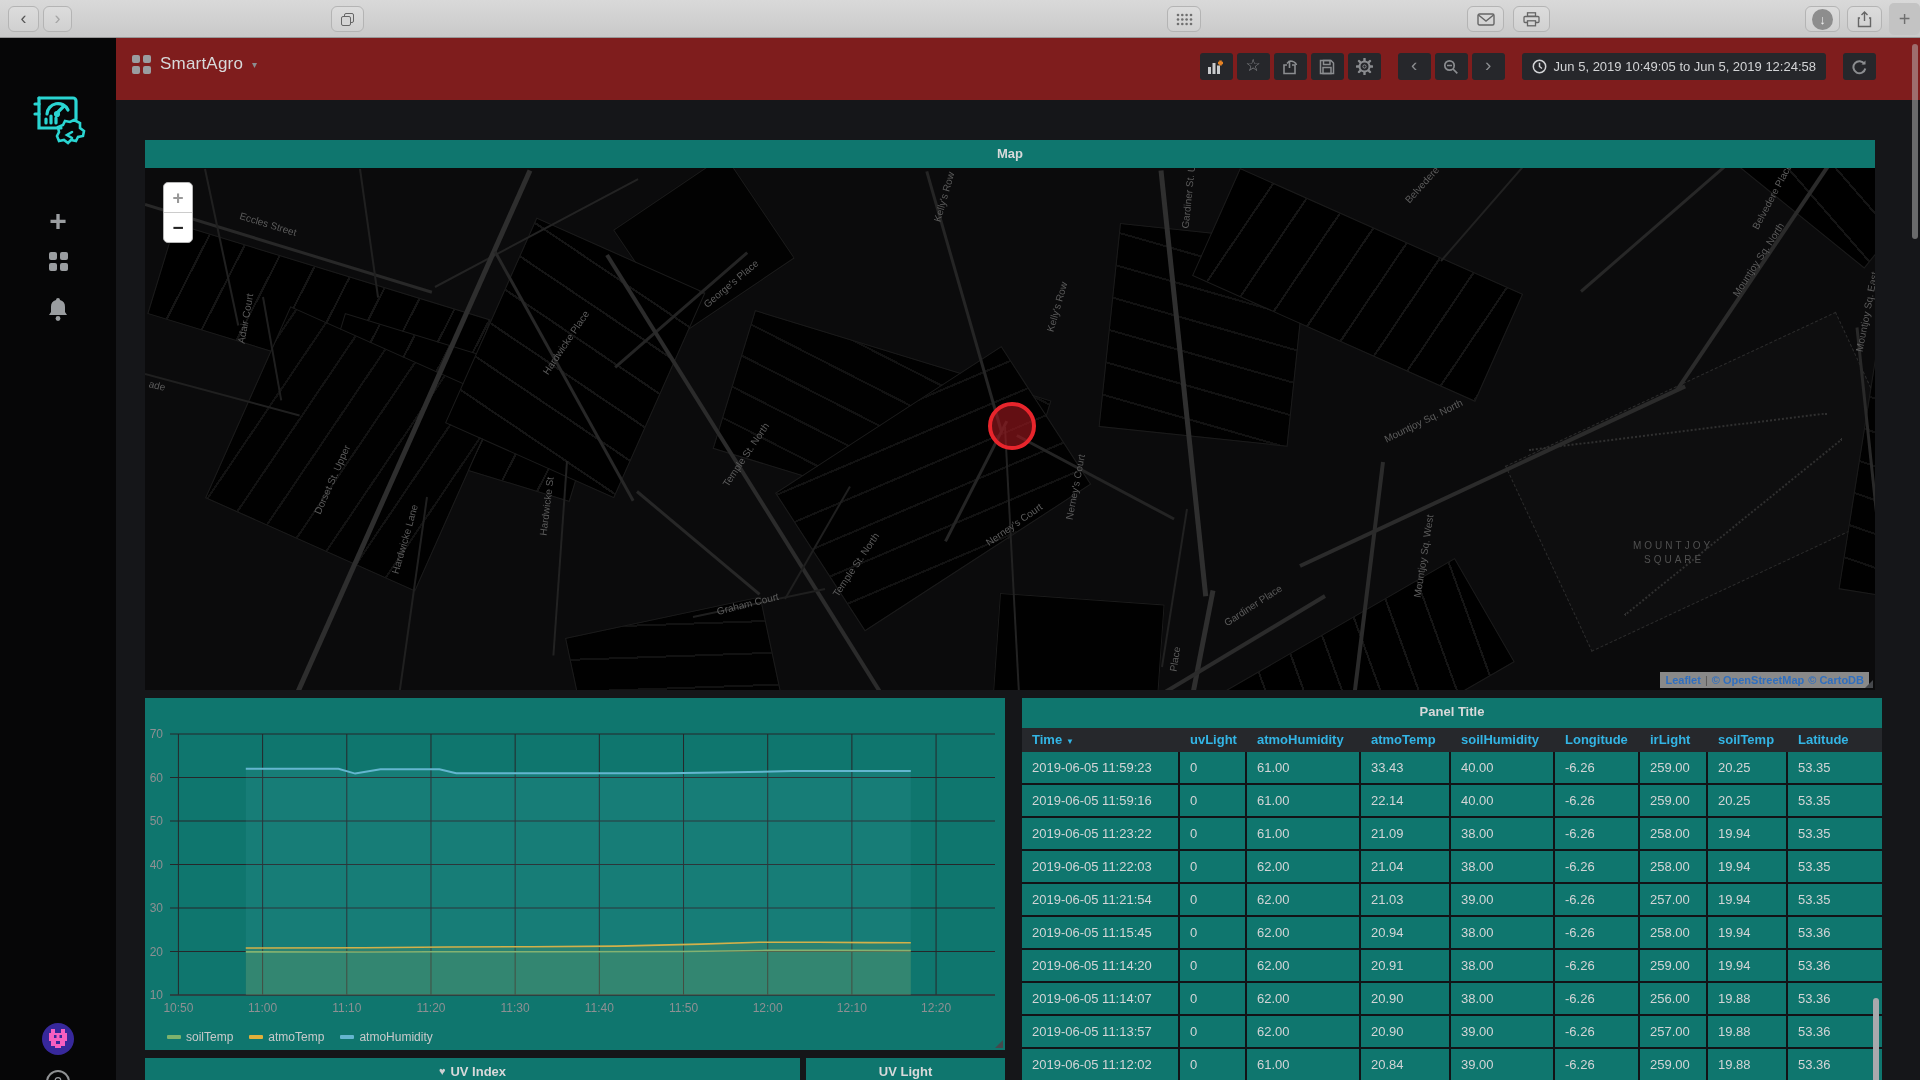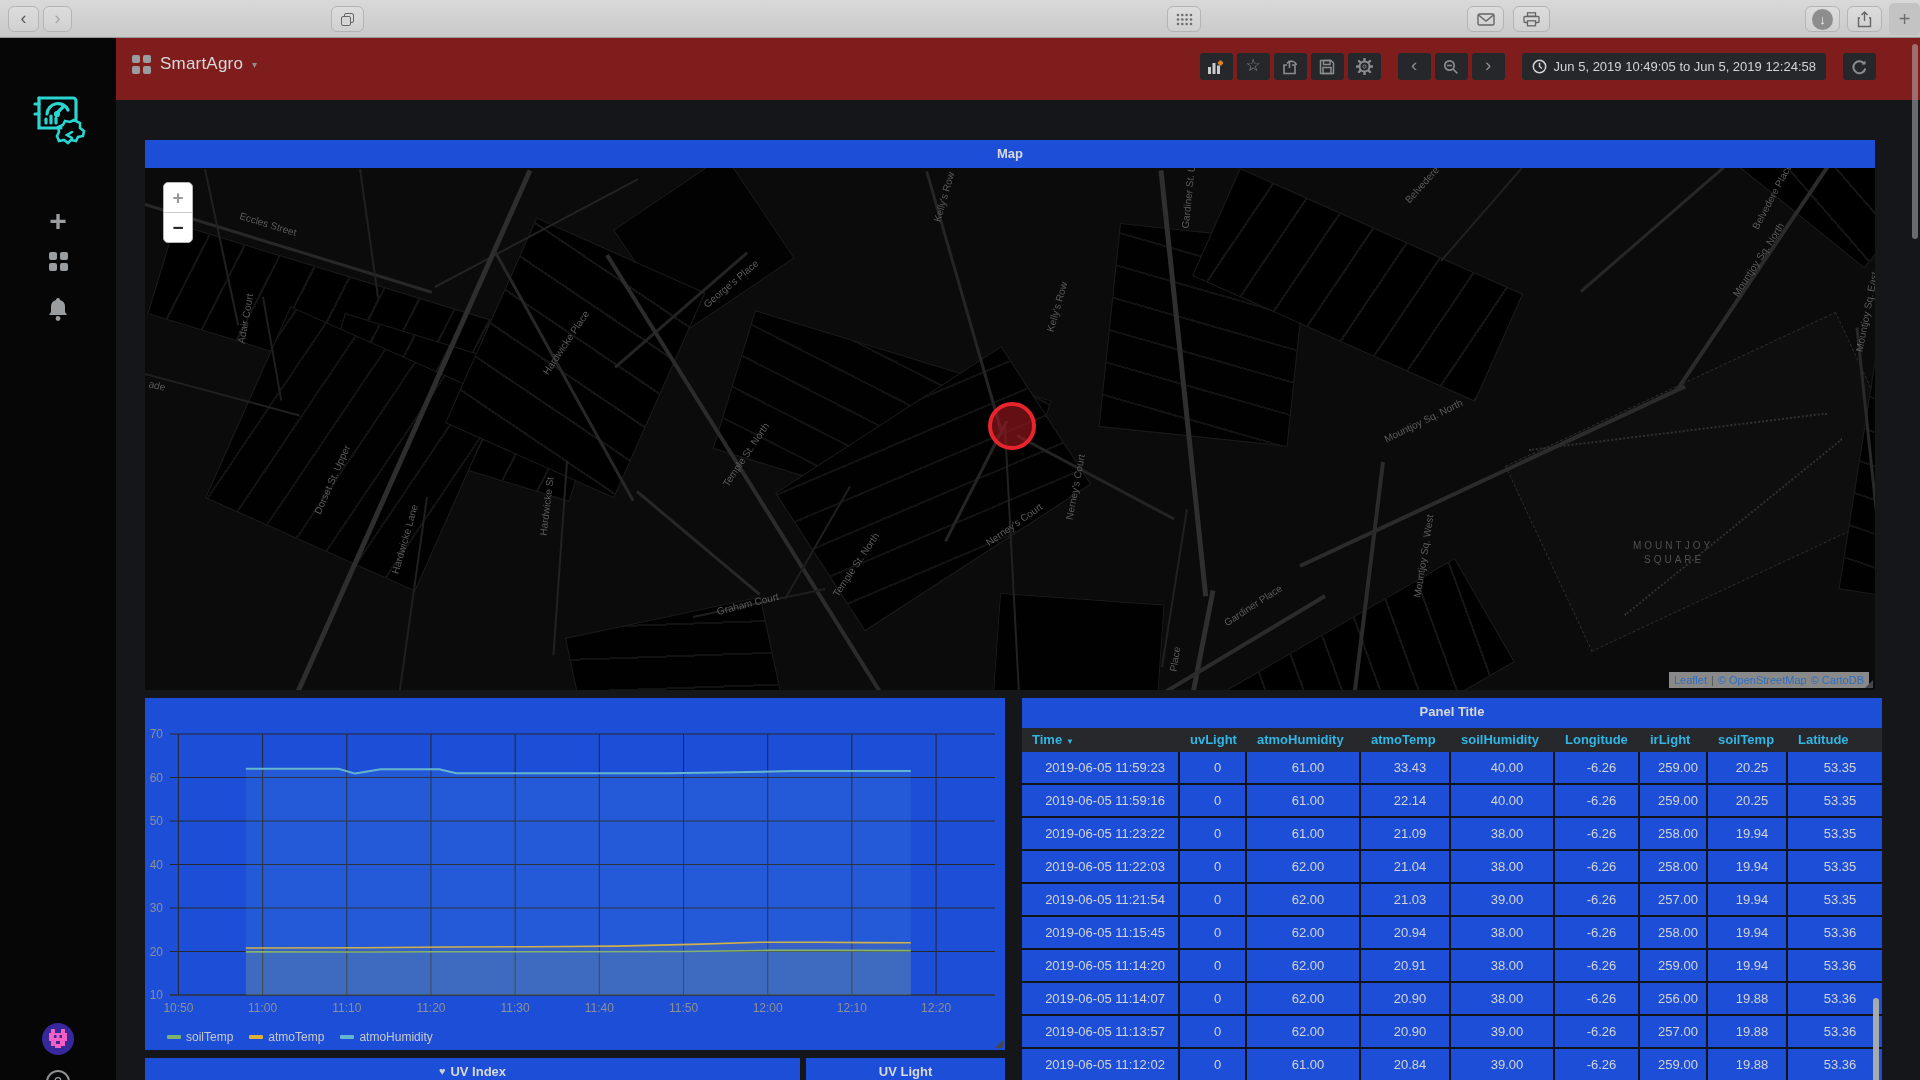--- a/index.html
+++ b/index.html
@@ -37,21 +37,21 @@
   .nav-btn { height:27px; min-width:33px; padding:0 7px; background:#26272b; border:none; border-radius:3px;
     color:#8b8d90; display:flex; align-items:center; justify-content:center; font-size:16px; cursor:pointer; }
   .nav-gap { width:9px; }
   .timebox { height:27px; padding:0 10px; background:#26272b; border-radius:3px; color:#d2d3d5;
     font-size:13px; display:flex; align-items:center; gap:7px; }
   .grid4 { display:grid; grid-template-columns:8px 8px; grid-gap:3px; }
   .grid4 i { width:8px; height:8px; background:#9a9da0; border-radius:2px; }
   .vscroll { position:absolute; right:2px; top:44px; width:6px; height:195px; background:rgba(190,190,190,.5); border-radius:3px; }
 
   
-  .panel { position:absolute; background:#1d4ed8; }
+  .panel { position:absolute; background:#0f766e; }
   .panel-title { position:absolute; left:0; top:0; width:100%; height:26px; display:flex;
     align-items:center; justify-content:center; gap:5px; color:#d8d9da; font-size:13px; font-weight:700; cursor:pointer; }
   .rsz { position:absolute; right:2px; bottom:2px; width:0; height:0;
     border-bottom:8px solid #46484c; border-left:8px solid transparent; }
 
   
   .map-area { position:absolute; left:0; top:28px; width:1730px; height:522px; background:#0b0b0c; overflow:hidden; }
   .street { position:absolute; transform-origin:0 50%; }
   .bldg { position:absolute; transform-origin:0 0; border:1px solid #1b1b1b; }
   .maplabel { position:absolute; transform-origin:0 50%; color:#5c5c5c; font-size:10px; white-space:nowrap; }
@@ -62,34 +62,34 @@
   .marker { position:absolute; left:843px; top:234px; width:48px; height:48px; border-radius:50%;
     border:4px solid #e8252c; background:rgba(160,25,30,.62); cursor:pointer; }
   .zoomctl { position:absolute; left:18px; top:14px; width:30px; height:61px; background:#fff;
     border:1px solid #b5b5b5; border-radius:5px; overflow:hidden; }
   .zoomctl div { width:100%; height:30px; display:flex; align-items:center; justify-content:center;
     font-size:19px; font-weight:bold; cursor:pointer; }
   .zin { color:#999; border-bottom:1px solid #ccc; }
   .zout { color:#222; }
   .attrib { position:absolute; right:6px; bottom:2px; height:16px; background:rgba(160,160,160,.85);
     padding:0 5px; display:flex; align-items:center; gap:4px; font-size:11px; color:#333; }
-  .attrib a { color:#2f6fc0; text-decoration:none; cursor:pointer; }
+  .attrib a { color:#2f6fc0; text-decoration:none; cursor:pointer;font-weight:bold; }
 
   
   .legend { position:absolute; left:22px; bottom:6px; display:flex; gap:16px; align-items:center; }
   .legend .item { display:flex; align-items:center; gap:5px; color:#c8c9ca; font-size:12px; cursor:pointer; }
   .legend .dash { width:14px; height:4px; border-radius:1px; }
 
   
   .tbl { position:absolute; left:0; top:30px; width:860px; }
   .tr, .thead { display:grid; grid-template-columns:158px 67px 114px 90px 104px 85px 68px 80px auto; }
   .thead { background:#26282c; height:24px; }
   .th { color:#33b5e5; font-size:13px; font-weight:700; padding:4px 0 0 10px; cursor:pointer; white-space:nowrap; }
   .sort-caret { font-size:8px; margin-left:4px; color:#33b5e5; }
-  .tr { height:33px;text-align:center; }
+  .tr { height:33px; }
   .td { color:#d3d4d6; font-size:13px; padding:8px 0 0 10px; border-bottom:2px solid #121316;
     border-right:2px solid #121316; white-space:nowrap; }
   .td:last-child { border-right:none; }
   .tbl-thumb { position:absolute; right:3px; top:300px; width:6px; height:90px; background:#a8a9ad; border-radius:3px; }
 
   .heart { color:#cfd0d2; font-size:11px; }
 </style>
 </head>
 <body>
 

